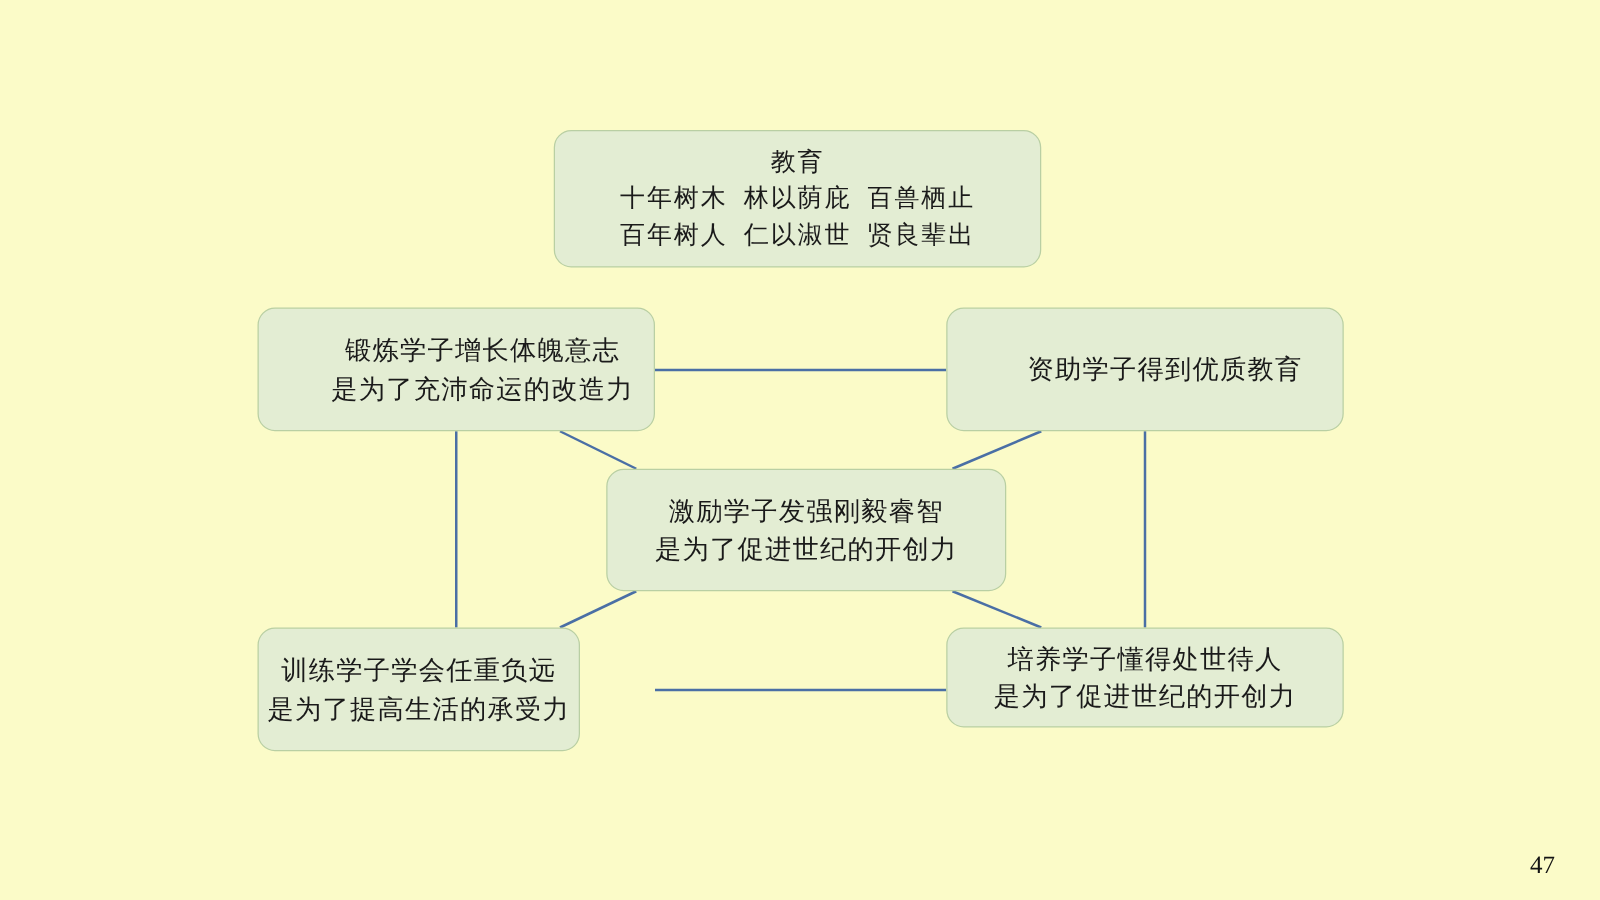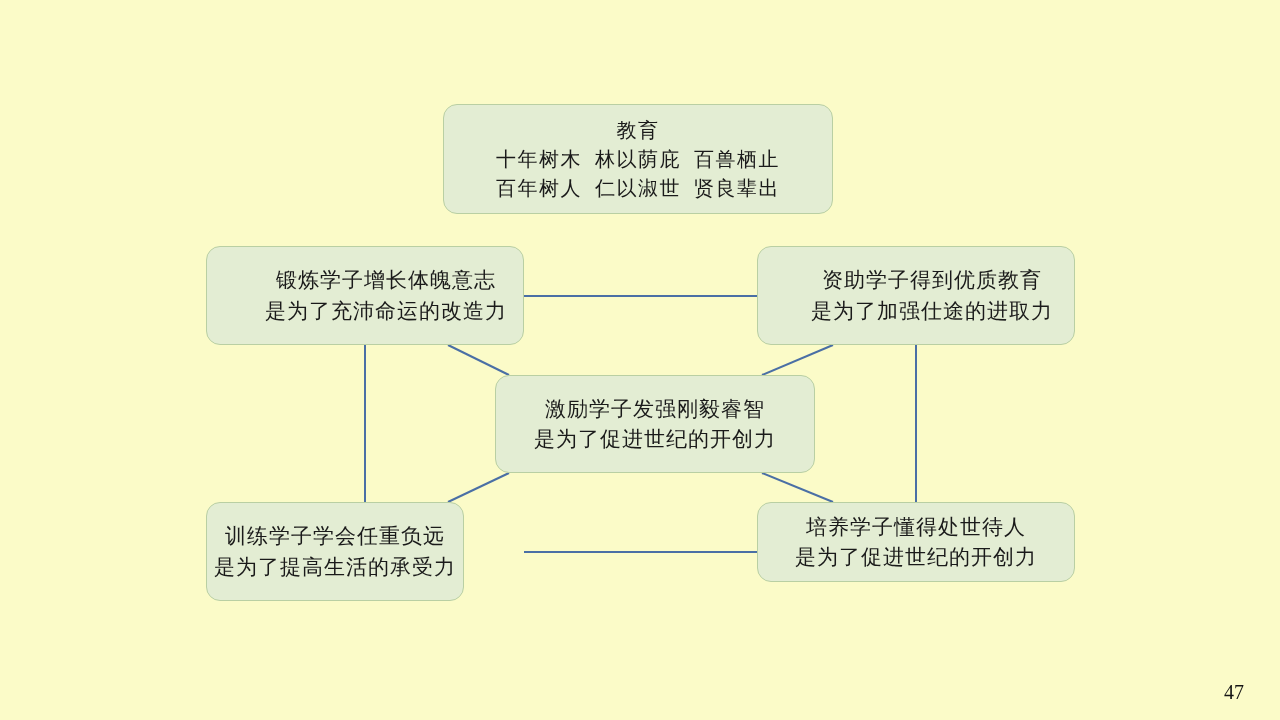--- a/index.html
+++ b/index.html
@@ -63,21 +63,21 @@
     padding-left: 42px;
   }
   #node-right-top {
     left: 757px;
     top: 246px;
     width: 318px;
     height: 99px;
     padding-left: 32px;
   }
   #node-center {
-    left: 495px;
+    left: 485px;
     top: 375px;
     width: 320px;
     height: 98px;
   }
   #node-left-bottom {
     left: 206px;
     top: 502px;
     width: 258px;
     height: 99px;
   }
@@ -118,21 +118,20 @@
     <span class="line">百年树人  仁以淑世  贤良辈出</span>
   </div>
 
   <div class="node" id="node-left-top">
     <span class="line">锻炼学子增长体魄意志</span>
     <span class="line">是为了充沛命运的改造力</span>
   </div>
 
   <div class="node" id="node-right-top">
     <span class="line">资助学子得到优质教育</span>
-    <span class="line">是为了加强仕途的进取力</span>
   </div>
 
   <div class="node" id="node-center">
     <span class="line">激励学子发强刚毅睿智</span>
     <span class="line">是为了促进世纪的开创力</span>
   </div>
 
   <div class="node" id="node-left-bottom">
     <span class="line">训练学子学会任重负远</span>
     <span class="line">是为了提高生活的承受力</span>

